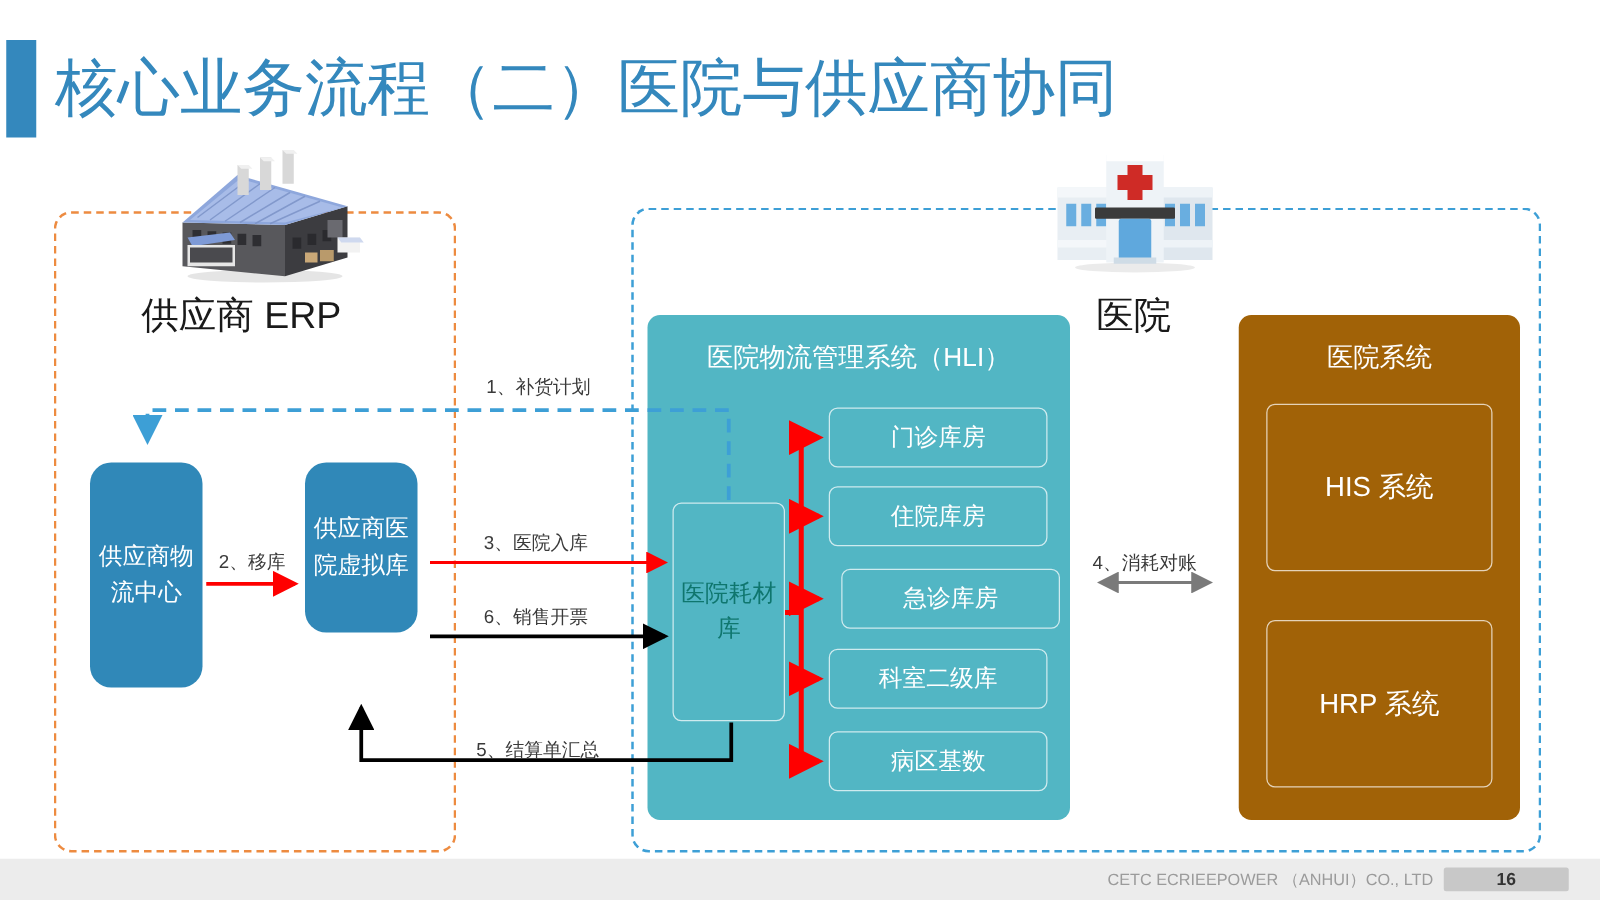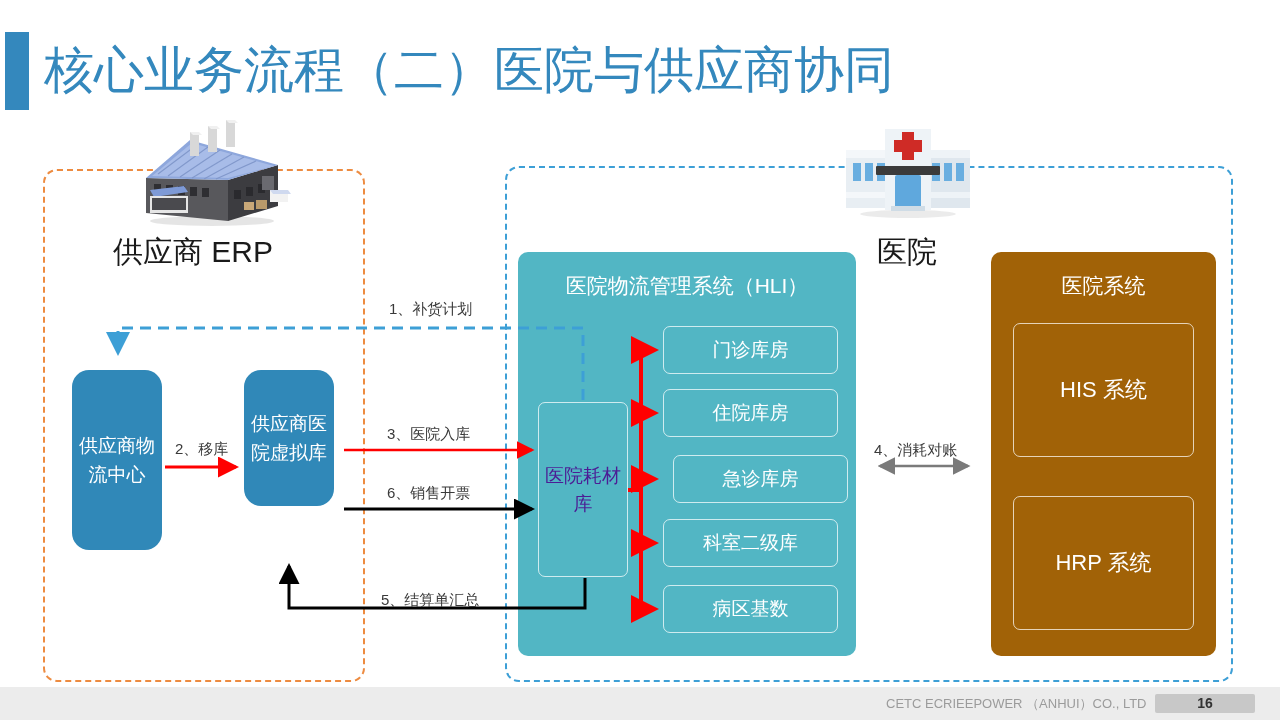--- a/index.html
+++ b/index.html
@@ -126,21 +126,21 @@
     white-space: nowrap;
   }
   .hli-store {
     position: absolute;
     left: 538px;
     top: 402px;
     width: 90px;
     height: 175px;
     border: 1px solid rgba(255,255,255,0.72);
     border-radius: 7px;
-    color: #4c1d95;
+    color: #0f766e;
     font-size: 19px;
     line-height: 28px;
     text-align: center;
     display: flex;
     align-items: center;
     justify-content: center;
     box-sizing: border-box;
   }
   .sub-store {
     position: absolute;

